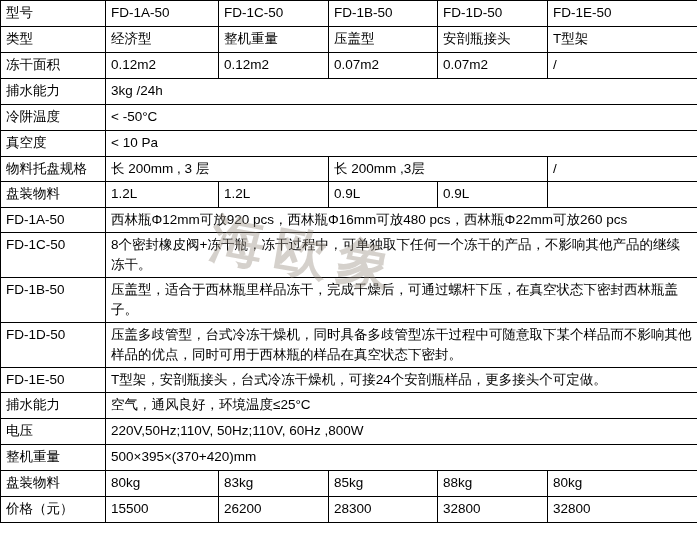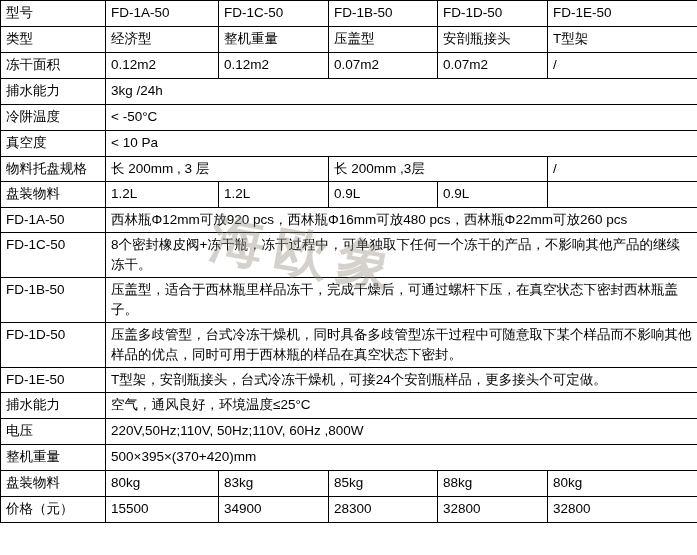--- a/index.html
+++ b/index.html
@@ -152,21 +152,21 @@
         <td>80kg</td>
         <td>83kg</td>
         <td>85kg</td>
         <td>88kg</td>
         <td>80kg</td>
       </tr>
 
       <tr class="r-std">
         <td class="label-col">价格（元）</td>
         <td>15500</td>
-        <td>34900</td>
+        <td>26200</td>
         <td>28300</td>
         <td>32800</td>
         <td>32800</td>
       </tr>
 
     </tbody>
   </table>
 </div>
 
 </body></html>

